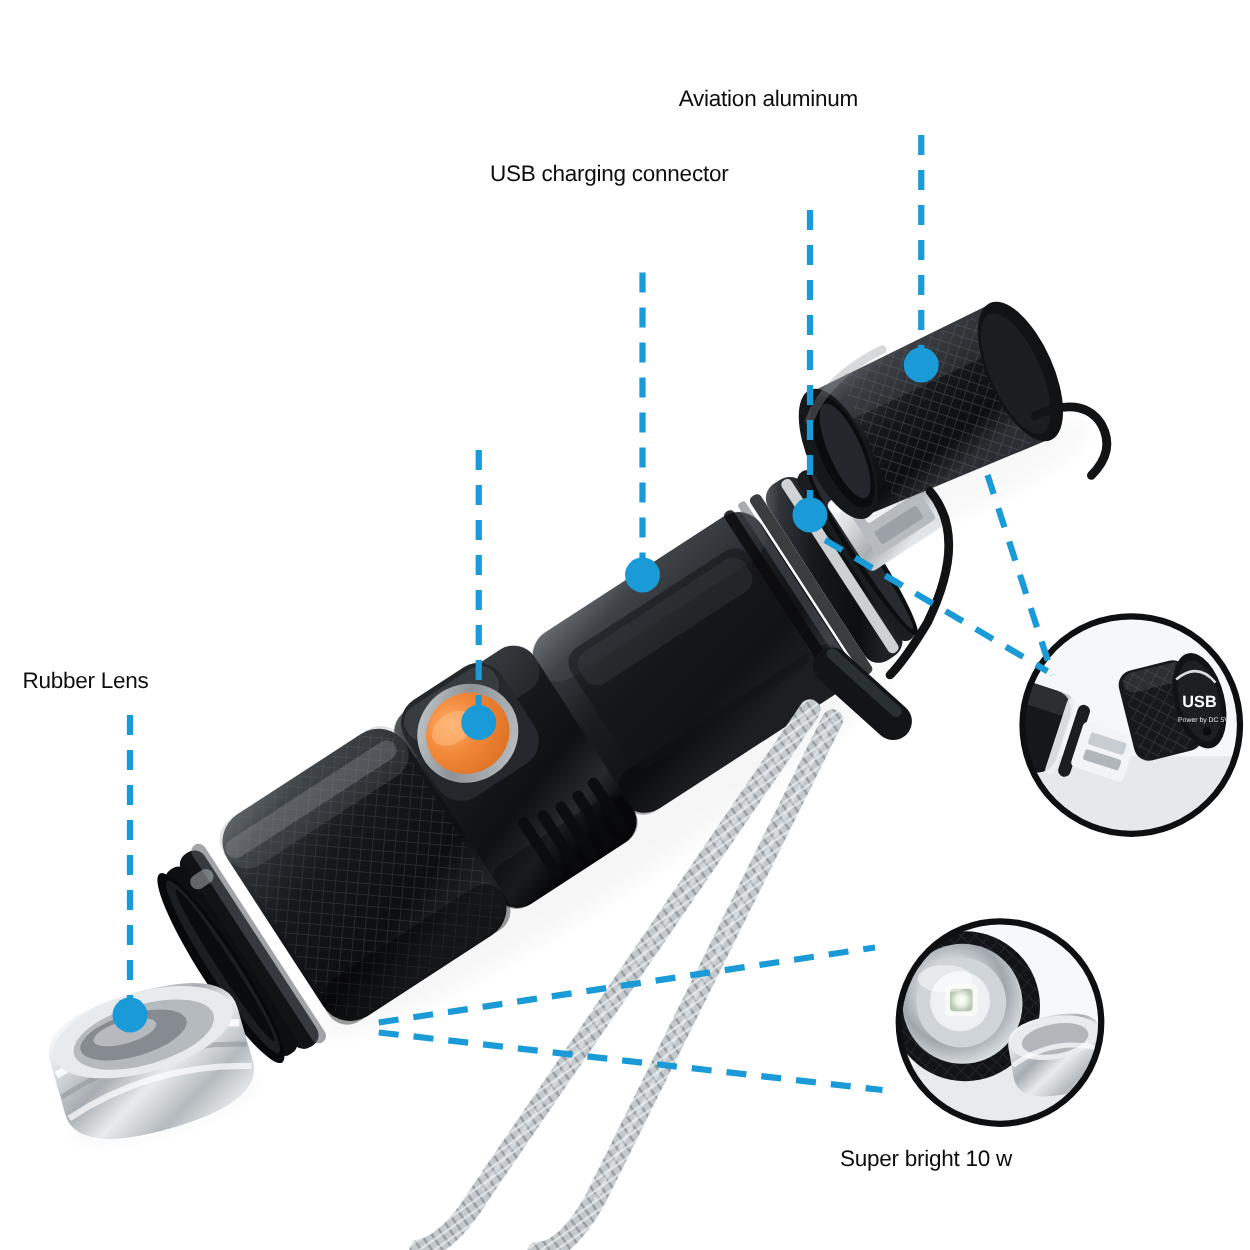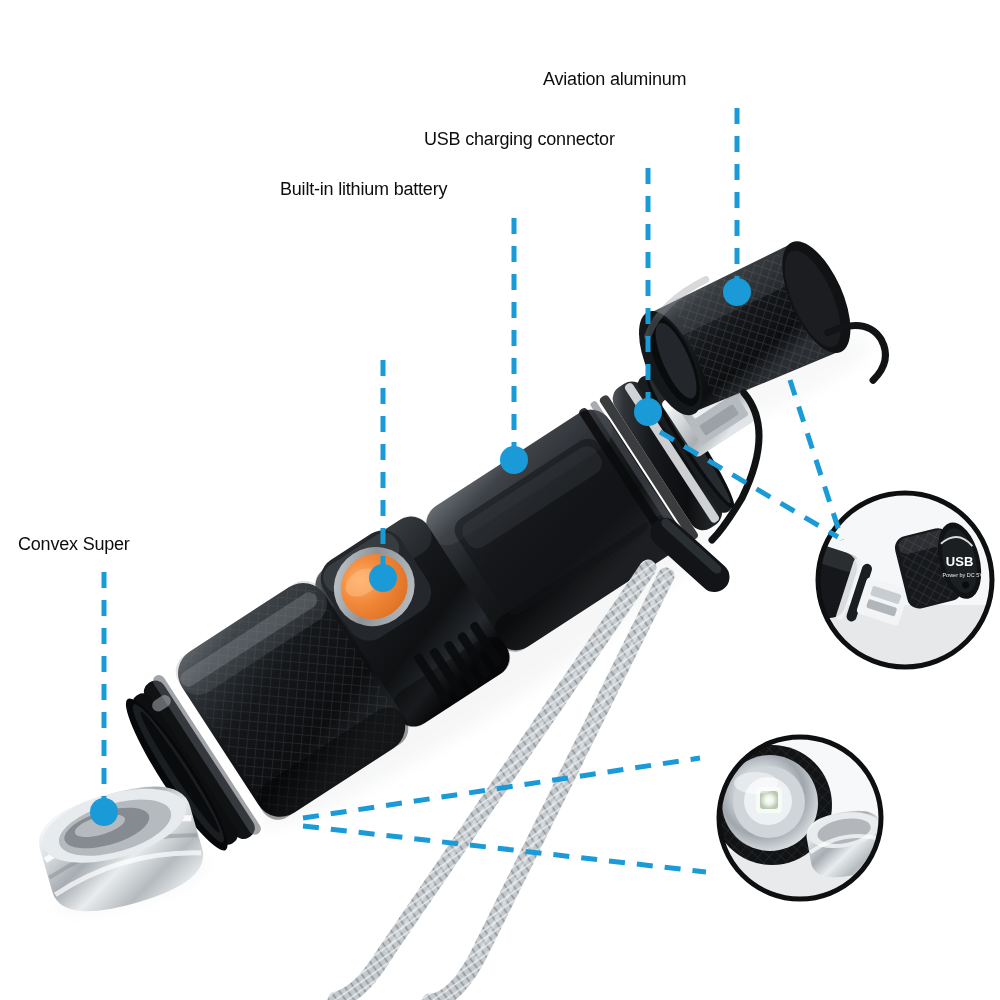--- a/index.html
+++ b/index.html
@@ -363,21 +363,21 @@
         <circle cx="737" cy="292" r="14" fill="#1A9BD7"></circle>
         <circle cx="648" cy="412" r="14" fill="#1A9BD7"></circle>
         <circle cx="514" cy="460" r="14" fill="#1A9BD7"></circle>
         <circle cx="383" cy="578" r="14" fill="#1A9BD7"></circle>
         <circle cx="104" cy="812" r="14" fill="#1A9BD7"></circle>
       </g>
   </svg>
 
   <div class="label" style="left:543px; top:62px;">Aviation aluminum</div>
 
-  <div class="label" style="left:424px; top:122px;">USB charging connector</div>
-
-  <div class="label" style="left:280px; top:172px;">Built-in lithium battery</div>
-
-
-  <div class="label" style="left:18px; top:527px;">Convex Super</div>
-
+  <div class="label" style="left:392px; top:122px;">USB charging connector</div>
+
+
+
+  <div class="label" style="left:18px; top:527px;">Rubber Lens</div>
+
+  <div class="label" style="left:672px; top:910px;">Super bright 10 w</div>
 
 </div>
 
 </body></html>

